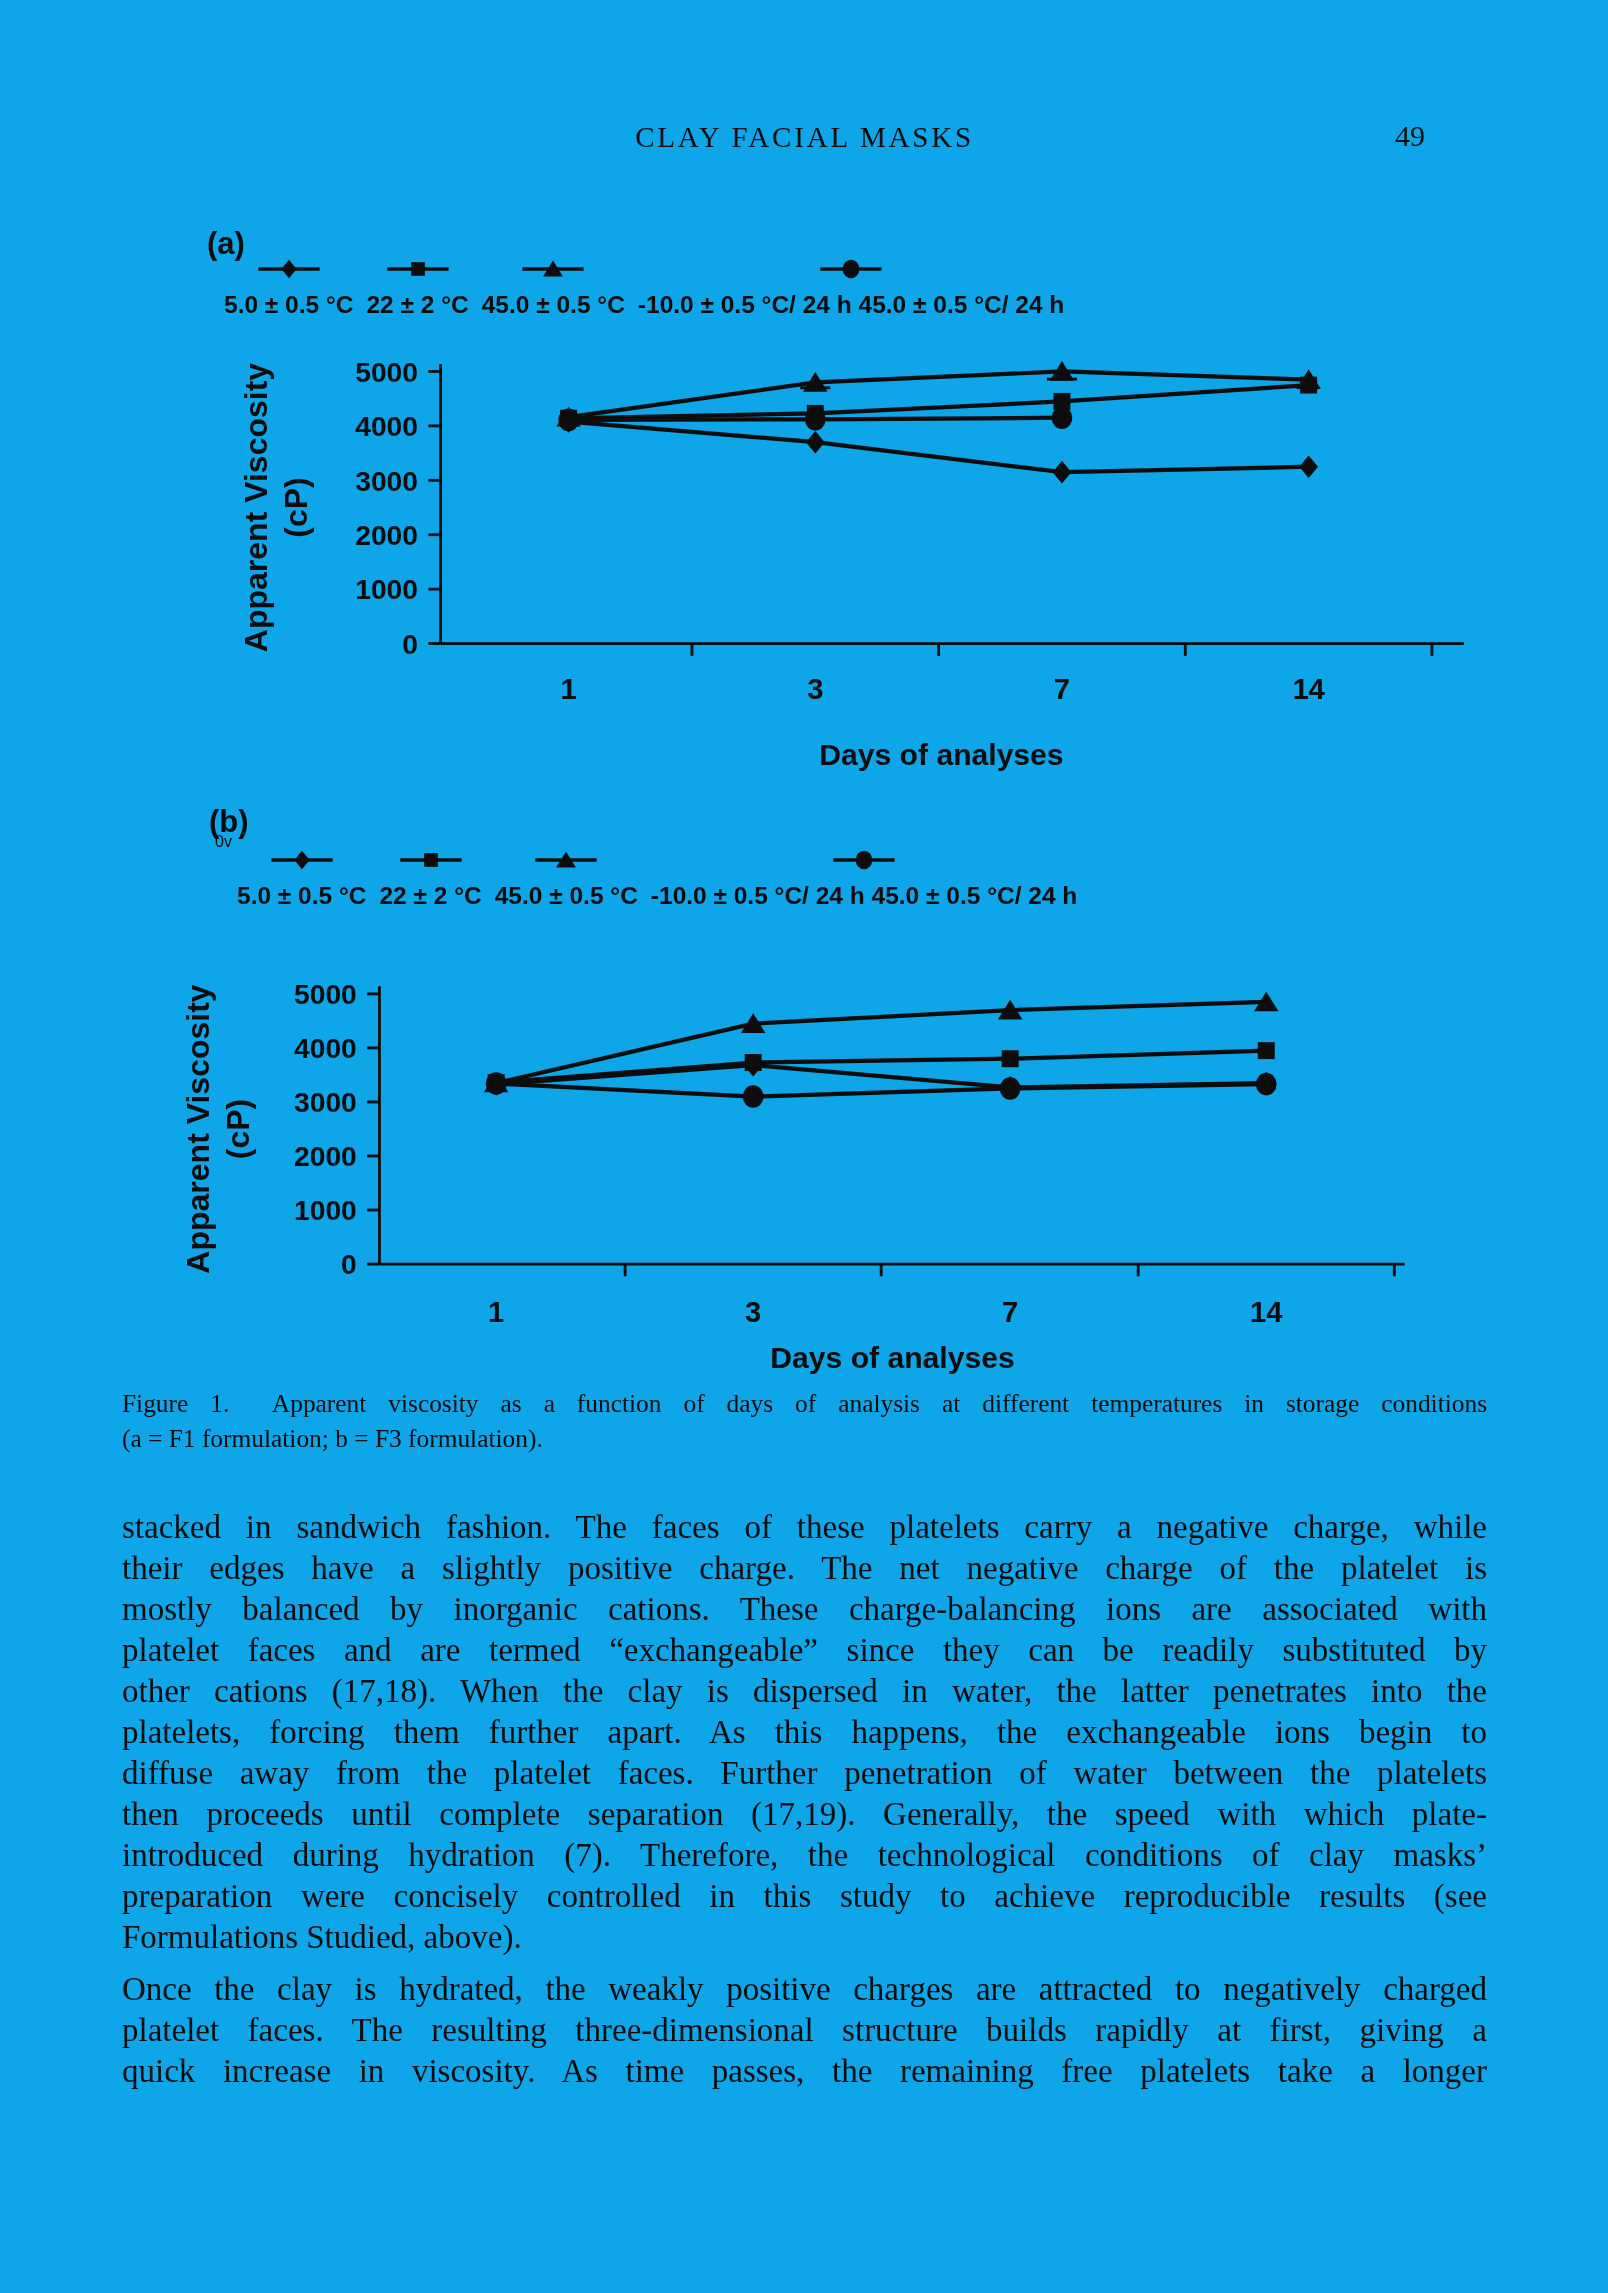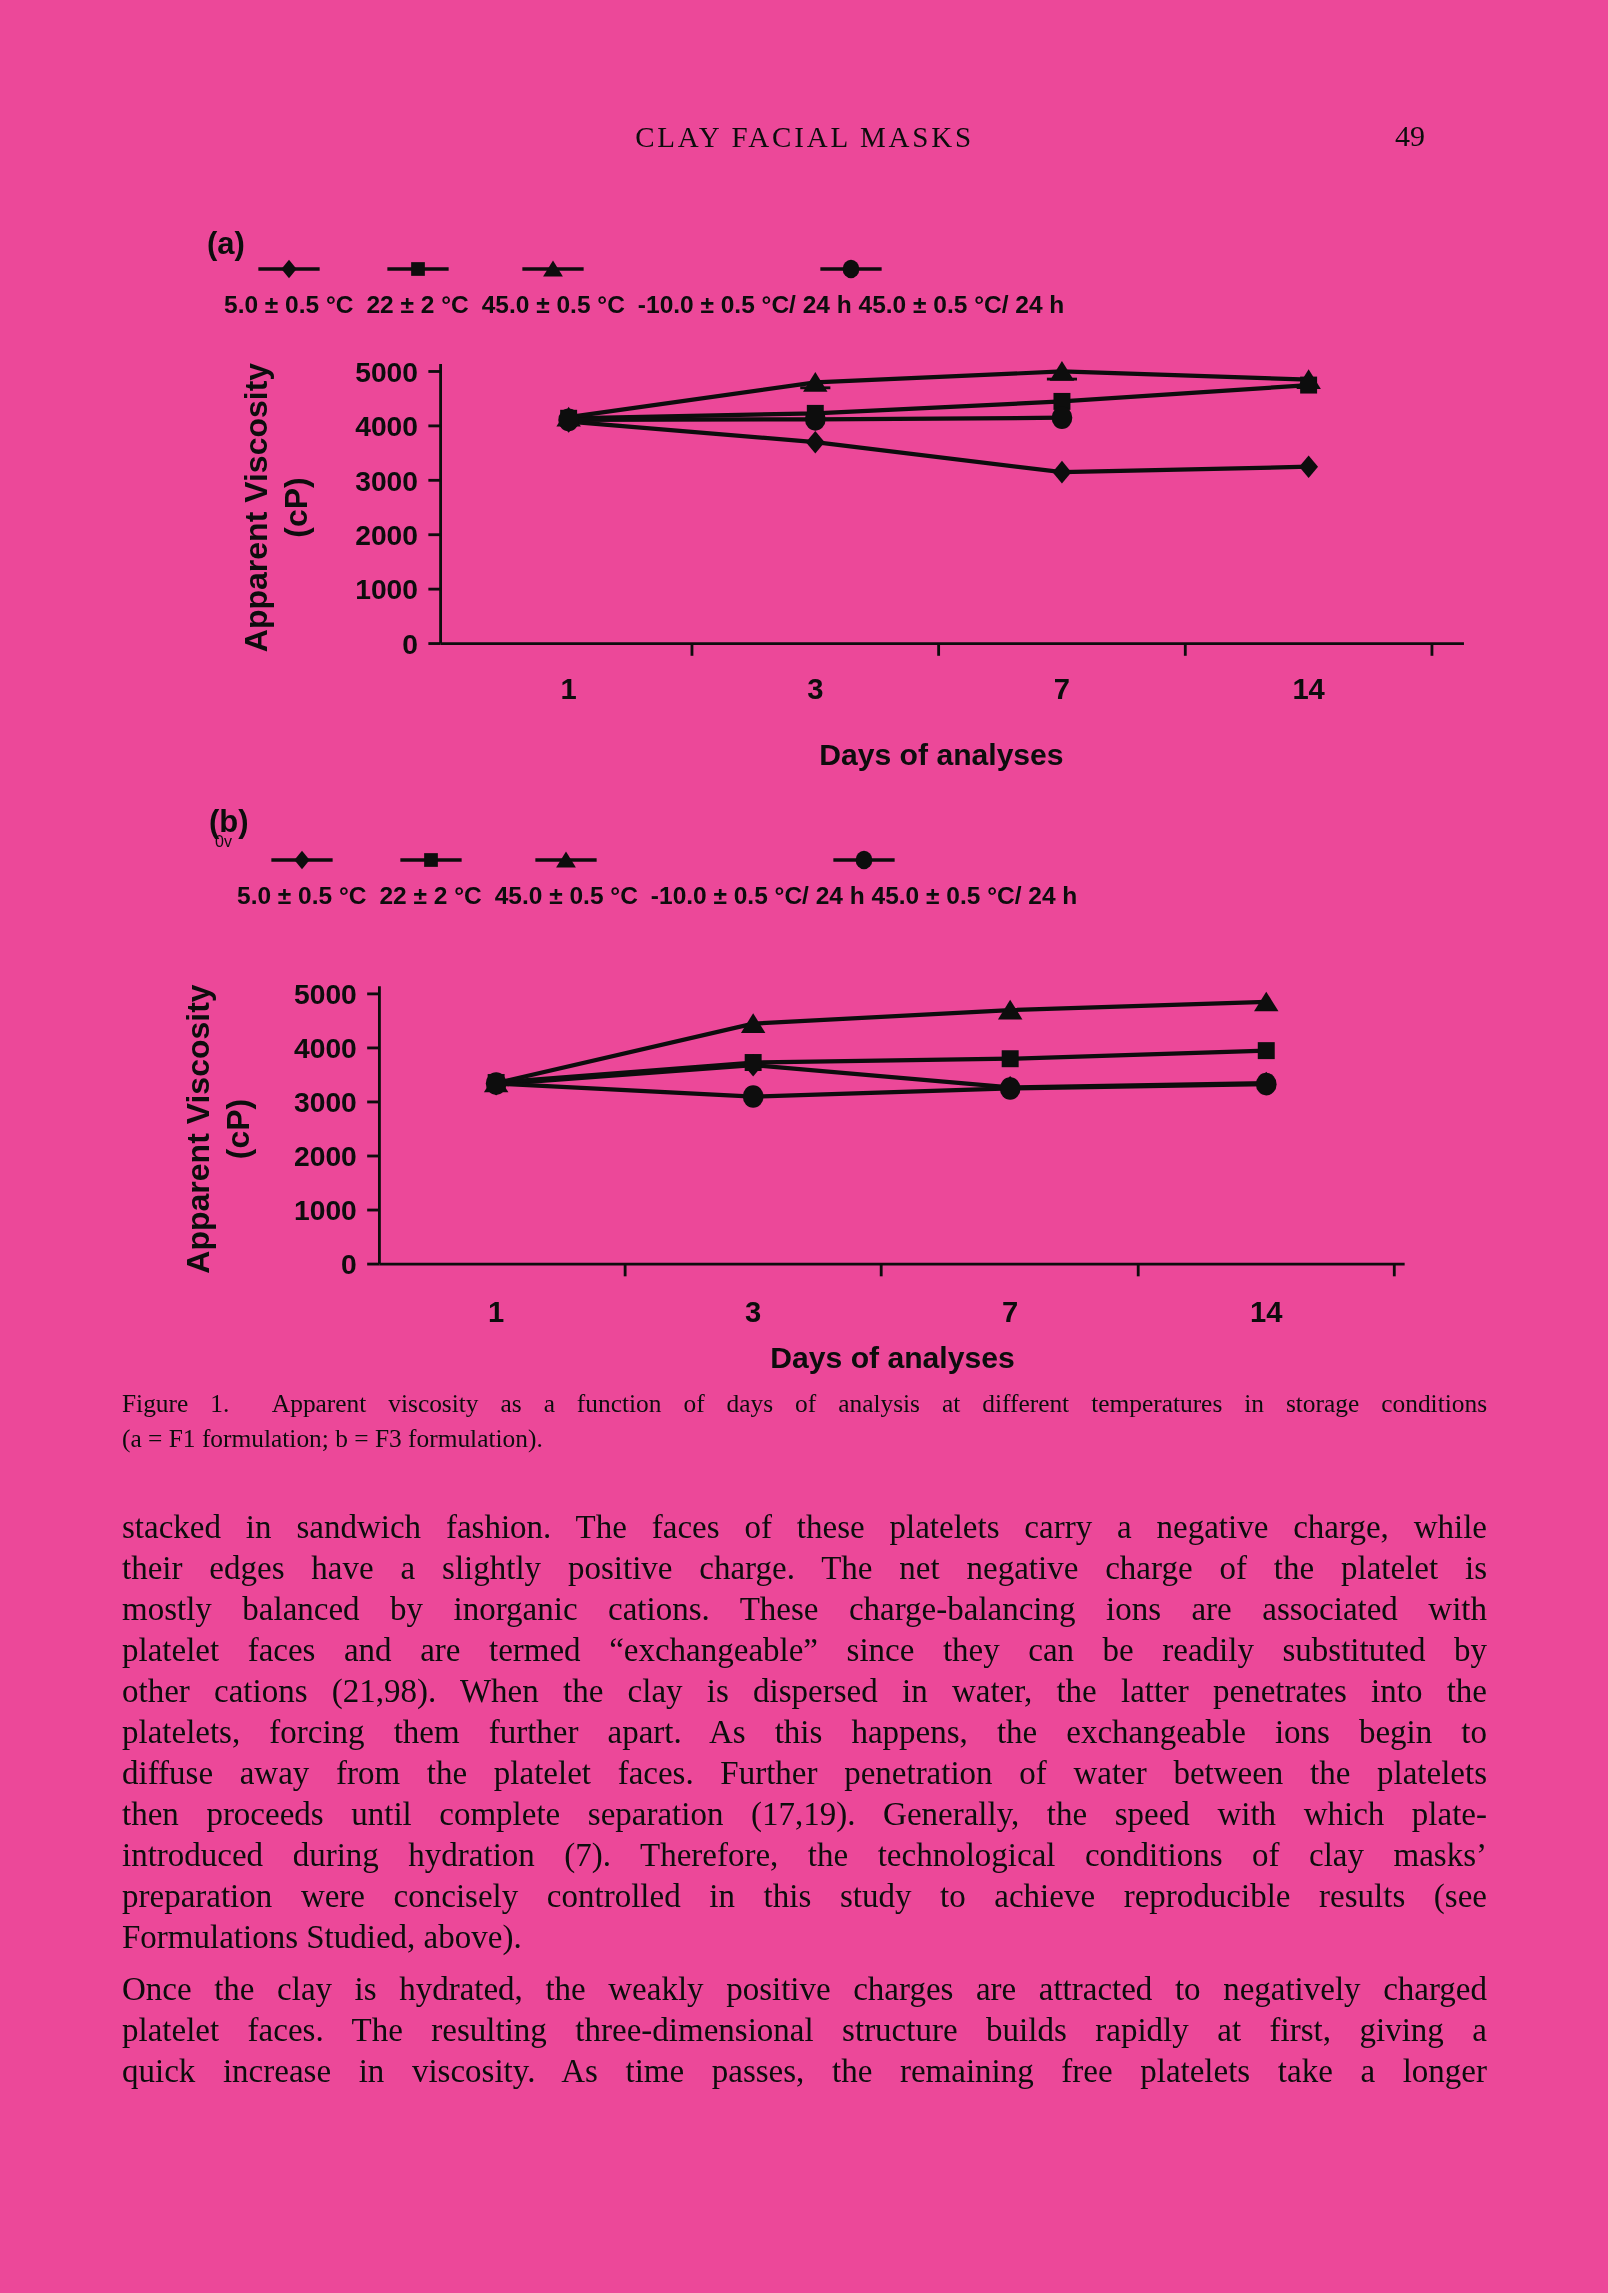--- a/index.html
+++ b/index.html
@@ -1,17 +1,17 @@
 <!DOCTYPE html>
 <html style="font-size:15px"><head>
 <meta charset="utf-8">
 <style>
   html,body{margin:0;padding:0;background:#e8e8e8;}
   .page{
-    position:relative;width:1608px;height:2294px;background:#ec4899;
+    position:relative;width:1608px;height:2294px;background:#0ea5e9;
     color:#0d0d0d;font-family:"Liberation Serif",serif;overflow:hidden;
     margin:0 auto;
   }
   .header-title{
     position:absolute;left:122px;top:121px;width:1365px;text-align:center;
     font-size:29px;letter-spacing:2.8px;
   }
   .page-number{position:absolute;left:1395px;top:119px;font-size:30px;}
   .panel-label{
     position:absolute;font-family:"Liberation Sans",sans-serif;
@@ -215,21 +215,21 @@
     <div class="cap-line1"><span class="cap-label">Figure 1.</span>&nbsp; <span>Apparent viscosity as a function of days of analysis at different temperatures in storage conditions</span></div>
     <div class="cap-line2">(a = F1 formulation; b = F3 formulation).</div>
   </div>
 
   <div class="body-text" id="body-text">
       <div class="para">
         <div class="line">stacked in sandwich fashion. The faces of these platelets carry a negative charge, while</div>
         <div class="line">their edges have a slightly positive charge. The net negative charge of the platelet is</div>
         <div class="line">mostly balanced by inorganic cations. These charge-balancing ions are associated with</div>
         <div class="line">platelet faces and are termed “exchangeable” since they can be readily substituted by</div>
-        <div class="line">other cations (21,98). When the clay is dispersed in water, the latter penetrates into the</div>
+        <div class="line">other cations (17,18). When the clay is dispersed in water, the latter penetrates into the</div>
         <div class="line">platelets, forcing them further apart. As this happens, the exchangeable ions begin to</div>
         <div class="line">diffuse away from the platelet faces. Further penetration of water between the platelets</div>
         <div class="line">then proceeds until complete separation (17,19). Generally, the speed with which plate-</div>
         <div class="line">introduced during hydration (7). Therefore, the technological conditions of clay masks’</div>
         <div class="line">preparation were concisely controlled in this study to achieve reproducible results (see</div>
         <div class="line short">Formulations Studied, above).</div>
       </div>
       <div class="para">
         <div class="line">Once the clay is hydrated, the weakly positive charges are attracted to negatively charged</div>
         <div class="line">platelet faces. The resulting three-dimensional structure builds rapidly at first, giving a</div>

